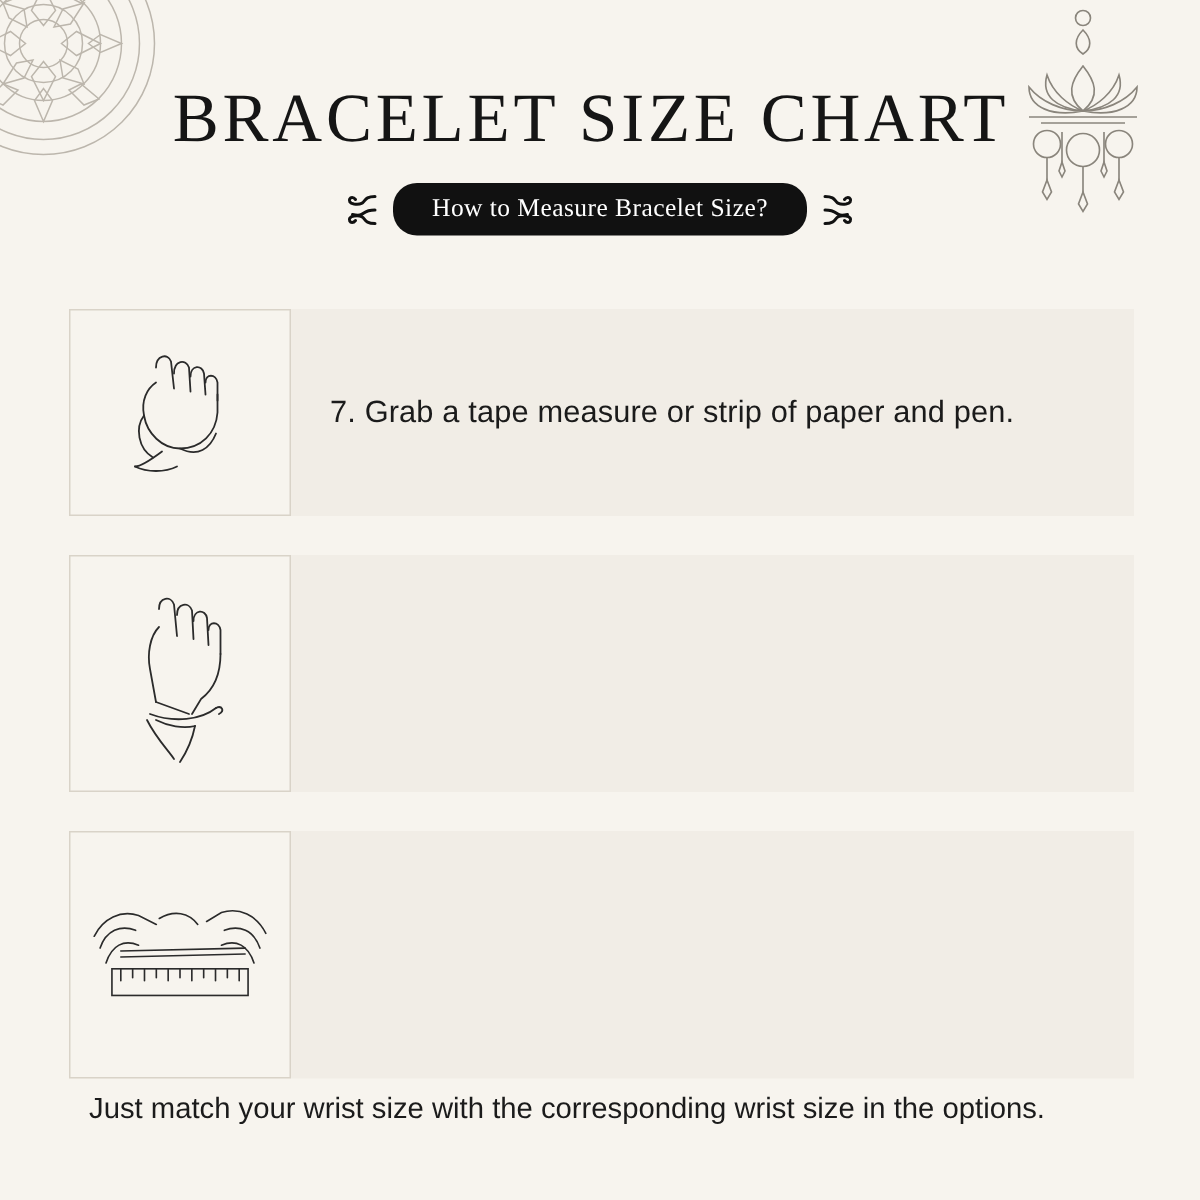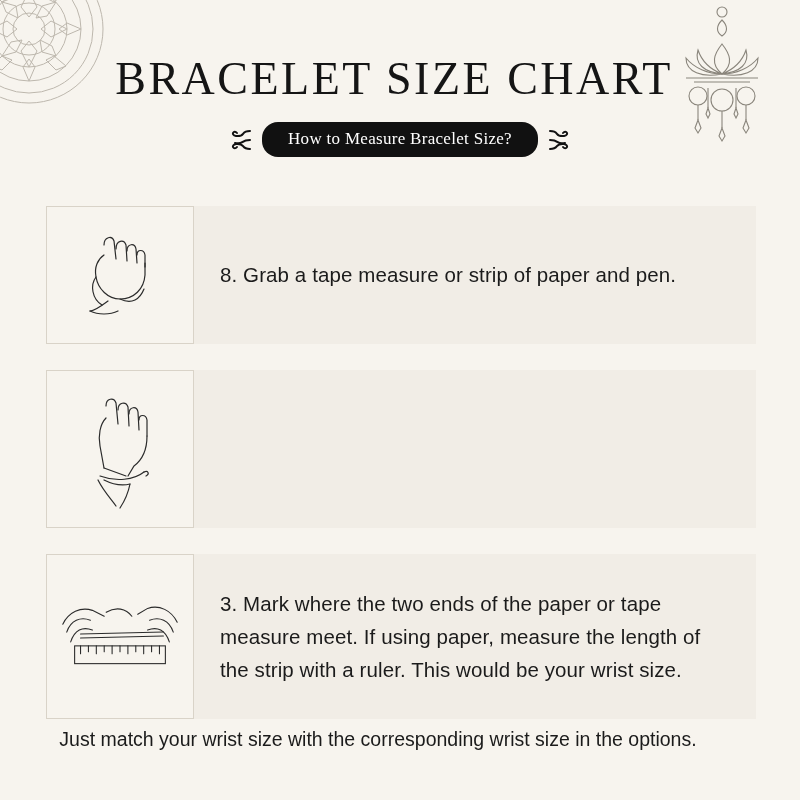--- a/index.html
+++ b/index.html
@@ -219,21 +219,21 @@
         <path d="M56 34 C56 25 64 24 66 30 L67 46"></path>
         <path d="M67 36 C67 28 75 28 76 34 L77 48"></path>
         <path d="M77 40 C77 34 84 34 85 40 L85 52"></path>
         <path d="M44 40 C38 44 34 52 36 62 C38 74 48 84 60 84 C74 84 84 74 85 60 L85 48"></path>
         <path d="M36 62 C30 70 32 84 42 90"></path>
         <path d="M48 86 C40 92 34 96 30 96"></path>
         <path d="M60 84 C72 90 80 84 84 74"></path>
         <path d="M30 96 C38 100 50 100 58 96"></path>
       </svg>
     </div>
-    <div class="step-text">8. Grab a tape measure or strip of paper and pen.</div>
+    <div class="step-text">7. Grab a tape measure or strip of paper and pen.</div>
   </div>
 
   <div class="step step2">
     <div class="step-img">
       <svg class="line-art" viewBox="0 0 120 130" width="120" height="130" fill="none" stroke="#2b2b2b" stroke-width="1.2" stroke-linecap="round">
         <path d="M46 22 C46 14 54 13 56 19 L58 40"></path>
         <path d="M58 26 C58 18 66 17 68 23 L69 42"></path>
         <path d="M69 30 C69 22 77 22 78 28 L79 46"></path>
         <path d="M79 36 C79 30 86 30 87 36 L87 52"></path>
         <path d="M46 34 C40 40 38 52 40 62 L44 84"></path>
@@ -271,18 +271,17 @@
         <line x1="82" y1="74" x2="82" y2="82"></line>
         <line x1="90" y1="74" x2="90" y2="80"></line>
         <line x1="98" y1="74" x2="98" y2="82"></line>
         <line x1="106" y1="74" x2="106" y2="80"></line>
         <line x1="114" y1="74" x2="114" y2="82"></line>
 
         <path d="M34 62 L118 60"></path>
         <path d="M34 66 L118 64"></path>
       </svg>
     </div>
-    <div class="step-text">3. Mark where the two ends of the paper or tape measure meet. If using paper, measure the length of the strip with a ruler. This would be your wrist size.</div>
   </div>
 
 </div>
 
 <div class="footer">Just match your wrist size with the corresponding wrist size in the options.</div>
 
 </body></html>

